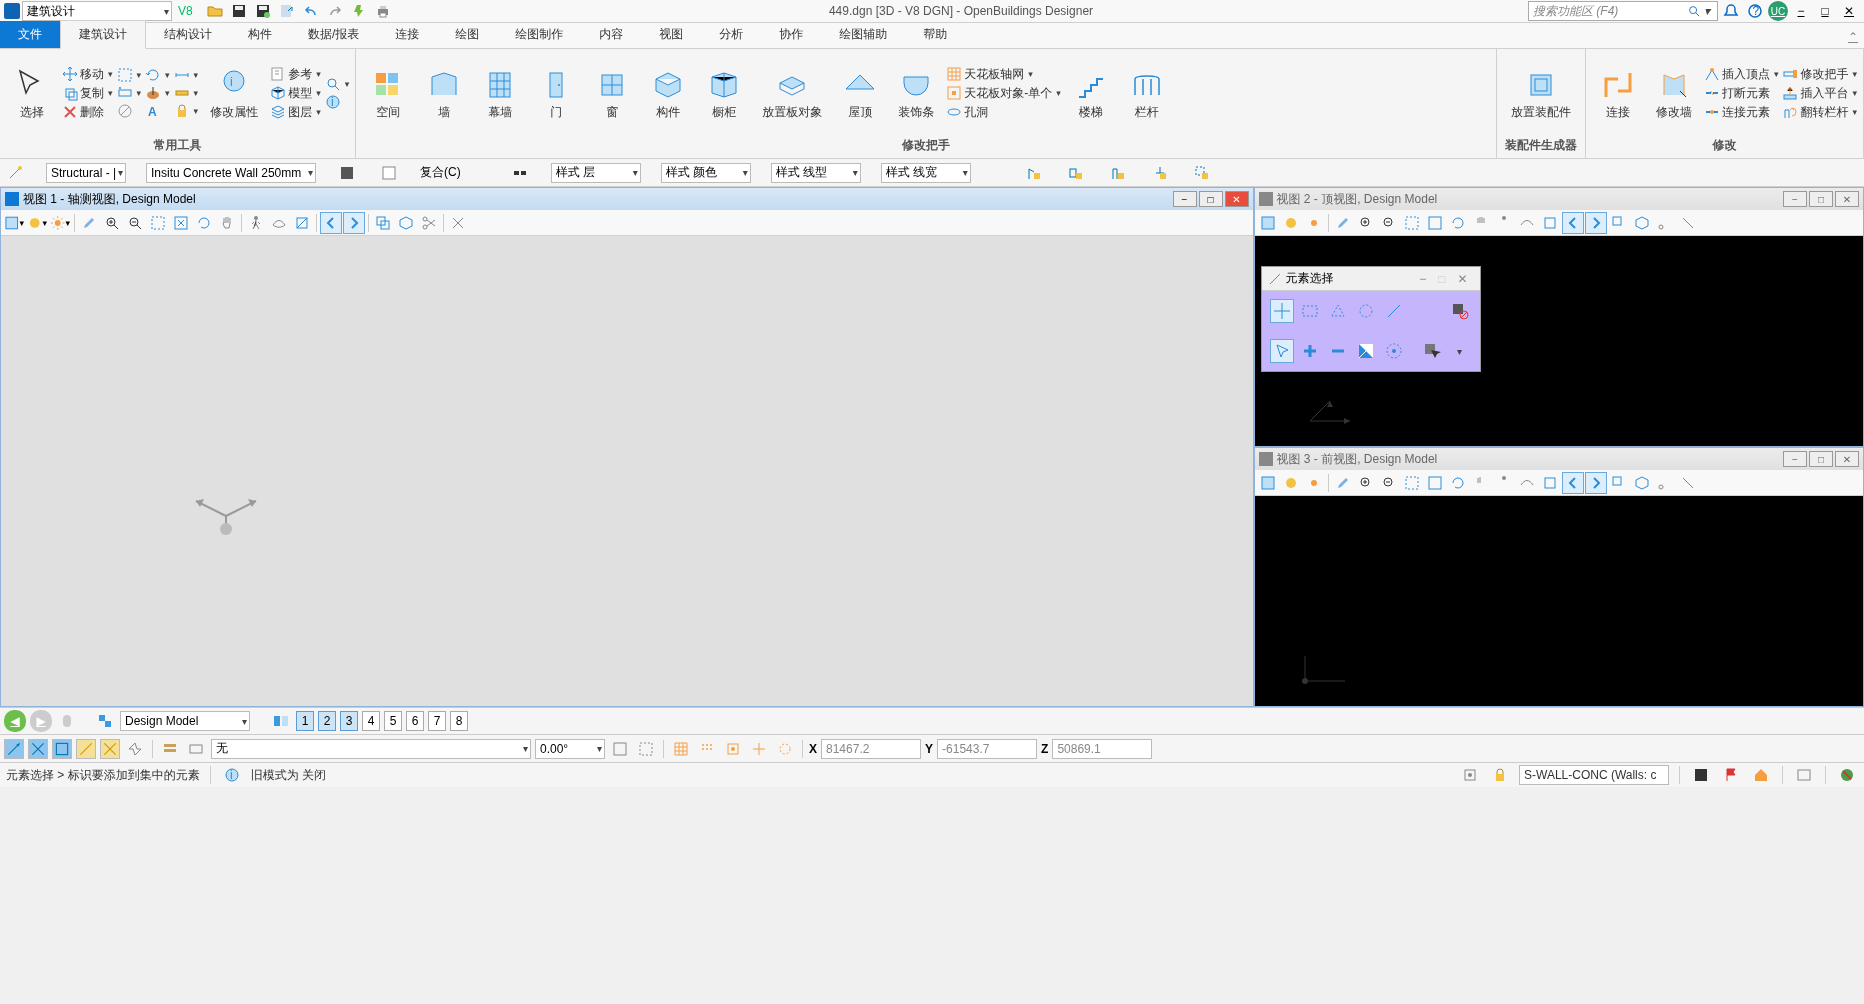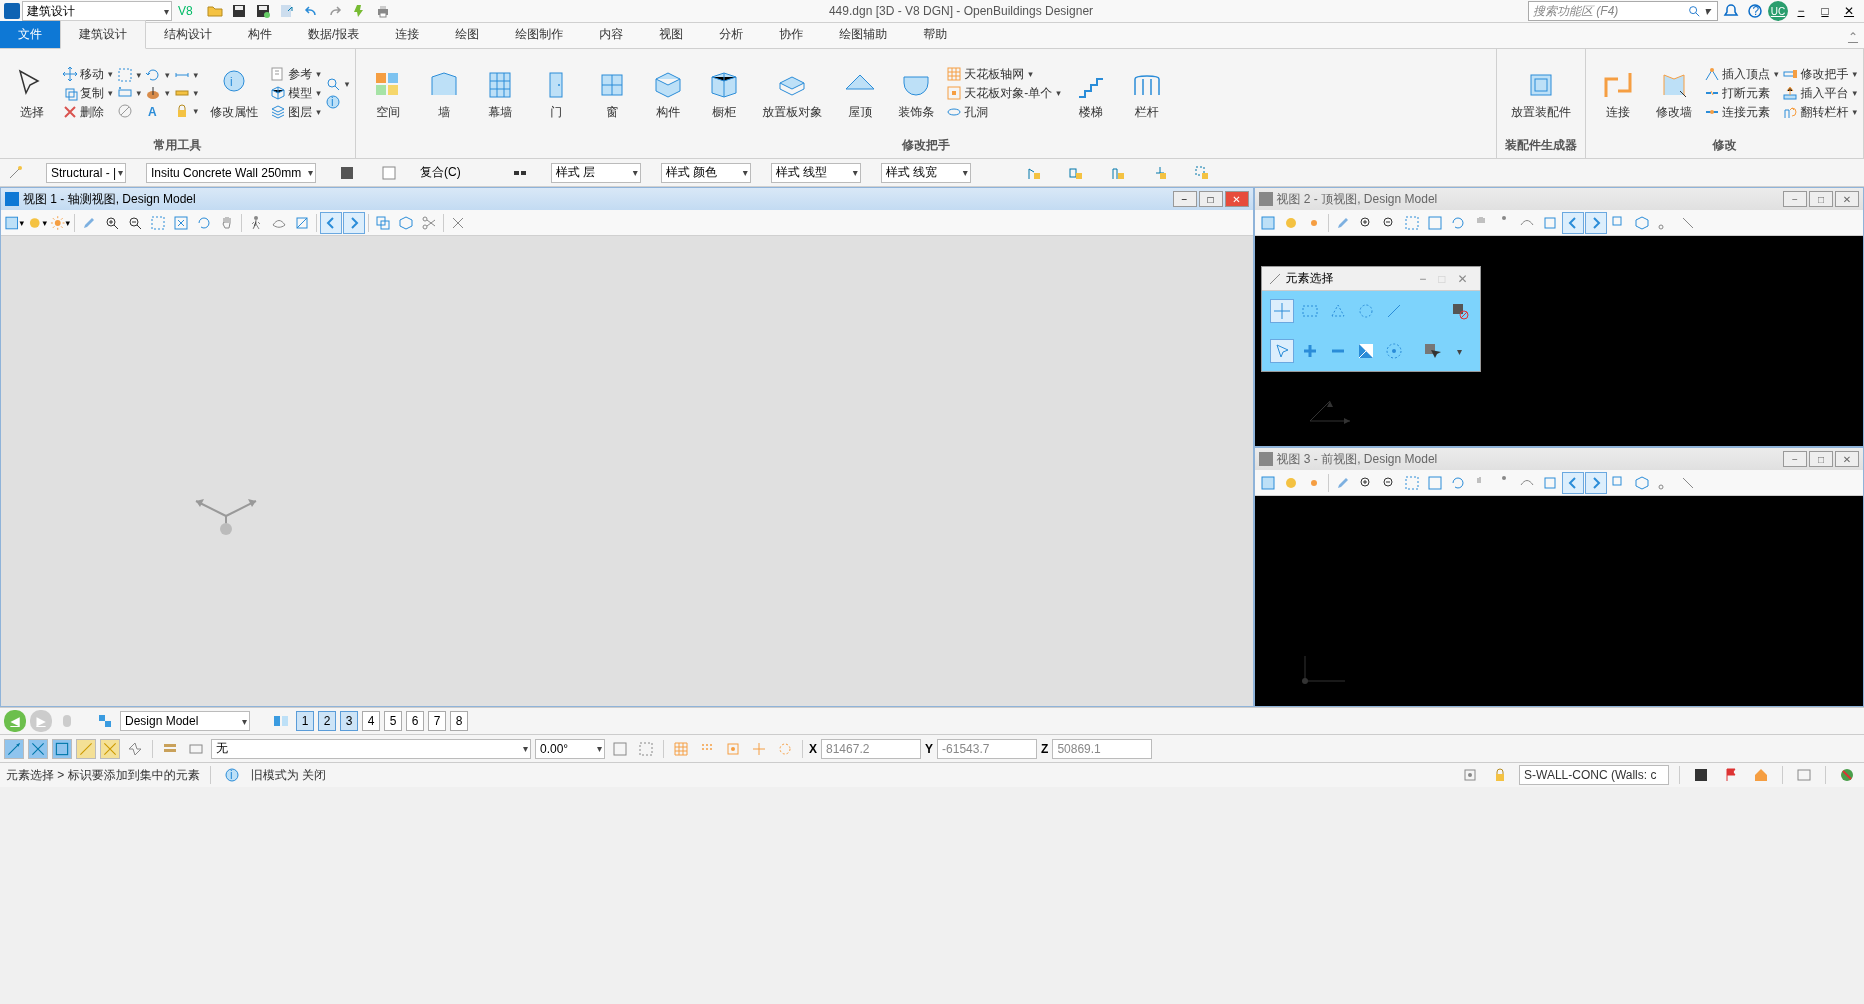--- a/index.html
+++ b/index.html
@@ -38,21 +38,21 @@
 .view-titlebar .cube { width: 14px; height: 14px; background: #0e78d5; margin-right: 4px; }
 .view-titlebar .spacer { flex: 1; }
 .win-btn { width: 24px; height: 16px; border: 1px solid #999; background: #eee; display: inline-flex; align-items: center; justify-content: center; margin-left: 2px; font-size: 10px; cursor: pointer; }
 .win-btn.close { background: #e74c3c; color: #fff; }
 .view-toolbar { height: 26px; background: #f8f8f8; border-bottom: 1px solid #d0d0d0; display: flex; align-items: center; padding: 0 2px; gap: 1px; }
 .vt-icon { width: 22px; height: 22px; display: inline-flex; align-items: center; justify-content: center; border: 1px solid transparent; cursor: pointer; }
 .vt-icon svg { width: 16px; height: 16px; }
 .vt-sep { width: 1px; height: 18px; background: #ccc; margin: 0 2px; }
 .view-canvas { flex: 1; background: #000; position: relative; }
 .view-canvas.light { background: #e0e0e0; }
-.floating-panel { position: absolute; background: #7dd3fc; border: 1px solid #999; box-shadow: 2px 2px 6px rgba(0,0,0,0.2); }
+.floating-panel { position: absolute; background: #c4b5fd; border: 1px solid #999; box-shadow: 2px 2px 6px rgba(0,0,0,0.2); }
 .panel-title { height: 24px; background: #f0f0f0; display: flex; align-items: center; padding: 0 6px; border-bottom: 1px solid #ccc; }
 .panel-title .spacer { flex: 1; }
 .panel-icon-row { display: flex; gap: 4px; padding: 8px; align-items: center; }
 .sel-icon { width: 24px; height: 24px; border: 1px solid transparent; display: inline-flex; align-items: center; justify-content: center; cursor: pointer; }
 .sel-icon.active { border: 1px solid #6aa8e0; background: #dceefc; }
 .sel-icon svg { width: 18px; height: 18px; }
 .bottom-bar1 { height: 28px; background: #f5f5f5; border-top: 1px solid #ccc; border-bottom: 1px solid #ccc; display: flex; align-items: center; padding: 0 4px; gap: 4px; }
 .view-num { width: 18px; height: 20px; border: 1px solid #aaa; display: inline-flex; align-items: center; justify-content: center; background: #fff; cursor: pointer; }
 .view-num.active { background: #cde4f7; border-color: #5a9cd8; }
 .bottom-bar2 { height: 28px; background: #f5f5f5; border-bottom: 1px solid #ccc; display: flex; align-items: center; padding: 0 4px; gap: 4px; }

